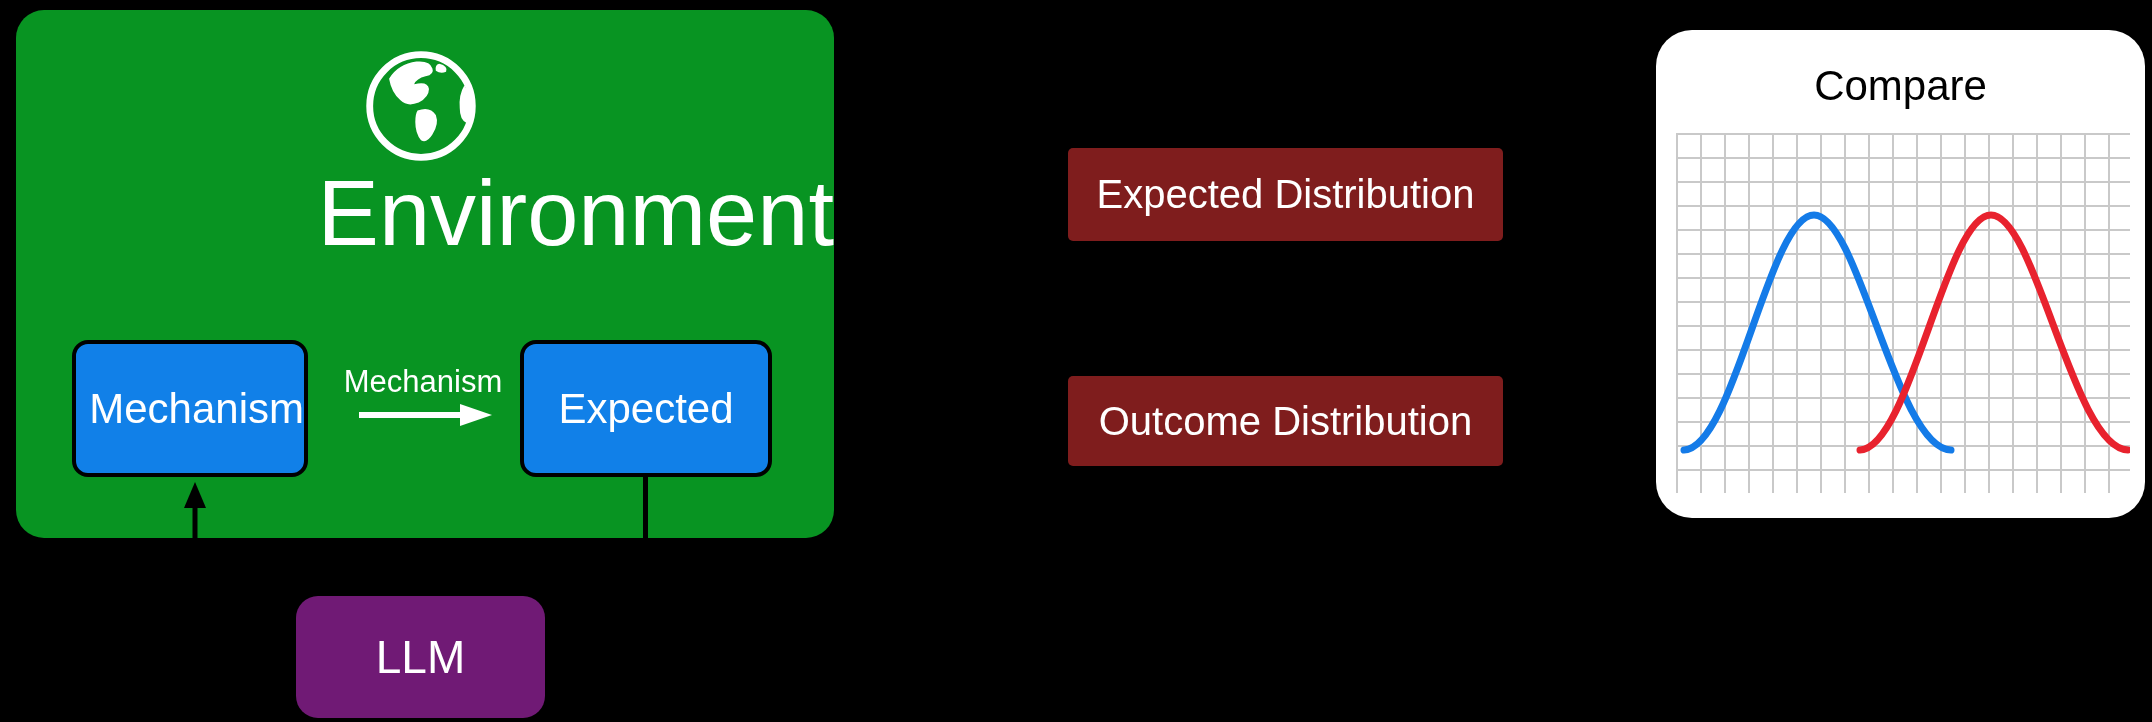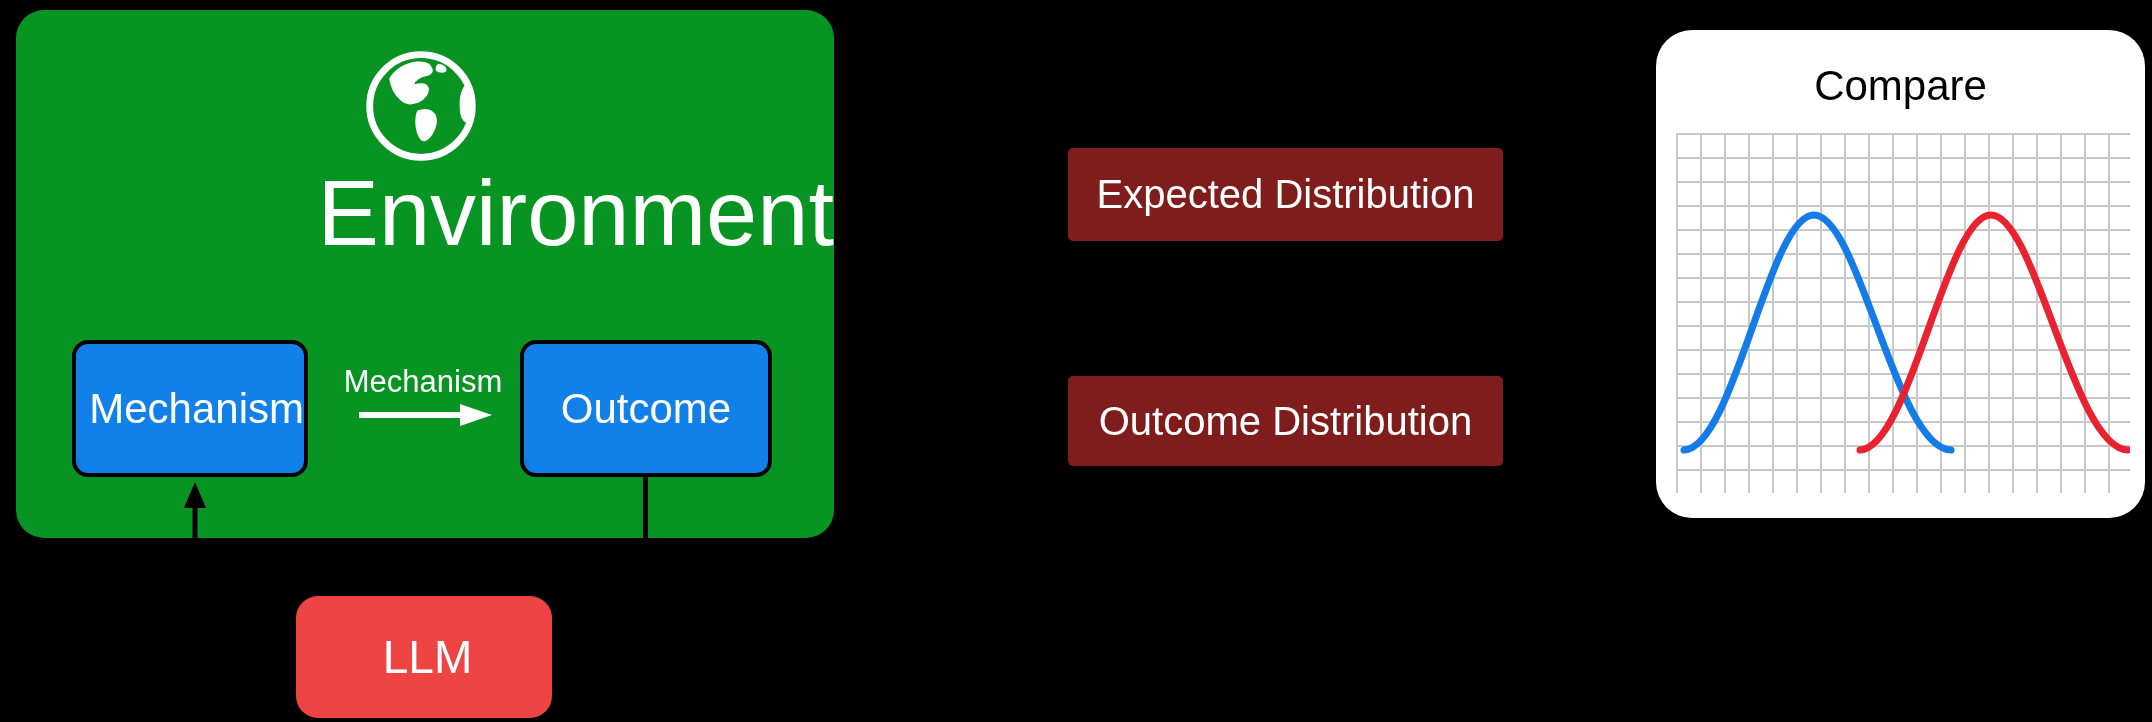--- a/index.html
+++ b/index.html
@@ -21,24 +21,23 @@
   
   .node{
     background:#1180e8;border:4px solid #000;border-radius:16px;
     color:#fff;display:flex;align-items:center;justify-content:center;
     font-size:42px;box-sizing:border-box;
   }
   .mechanism{left:72px;top:340px;width:236px;height:137px;justify-content:flex-end;}
   .outcome{left:520px;top:340px;width:252px;height:137px;}
   .llm{
     left:296px;top:596px;width:249px;height:122px;
-    background:#ef4444;border:none;border-radius:22px;
+    background:#701a75;border:none;border-radius:22px;
     color:#fff;display:flex;align-items:center;justify-content:center;
     font-size:46px;
-    padding-left:7px;
   }
   .generates-label{
     left:330px;top:364px;width:186px;text-align:center;
     color:#fff;font-size:31px;line-height:36px;
   }
   .generates-arrow{left:356px;top:402px;width:140px;height:26px;}
   .up-arrow{left:180px;top:480px;width:30px;height:92px;}
   .outcome-line{left:643px;top:477px;width:5px;height:86px;background:#000;}
   
   .dist{
@@ -85,21 +84,21 @@
     <span>Mechanism</span>
   </div>
 
   <div class="abs generates-label">Mechanism</div>
   <svg class="abs generates-arrow" viewBox="0 0 140 26" aria-hidden="true">
     <line x1="3" y1="13" x2="106" y2="13" stroke="#ffffff" stroke-width="6"></line>
     <polygon points="104,2 136,13 104,24" fill="#ffffff"></polygon>
   </svg>
 
   <div class="abs node outcome">
-    <span>Outcome</span>
+    <span>Expected</span>
   </div>
 
   <svg class="abs up-arrow" viewBox="0 0 30 92" aria-hidden="true">
     <line x1="15" y1="92" x2="15" y2="22" stroke="#000000" stroke-width="5"></line>
     <polygon points="15,2 4,28 26,28" fill="#000000"></polygon>
   </svg>
 
   <div class="abs outcome-line"></div>
 
   <div class="abs llm">

